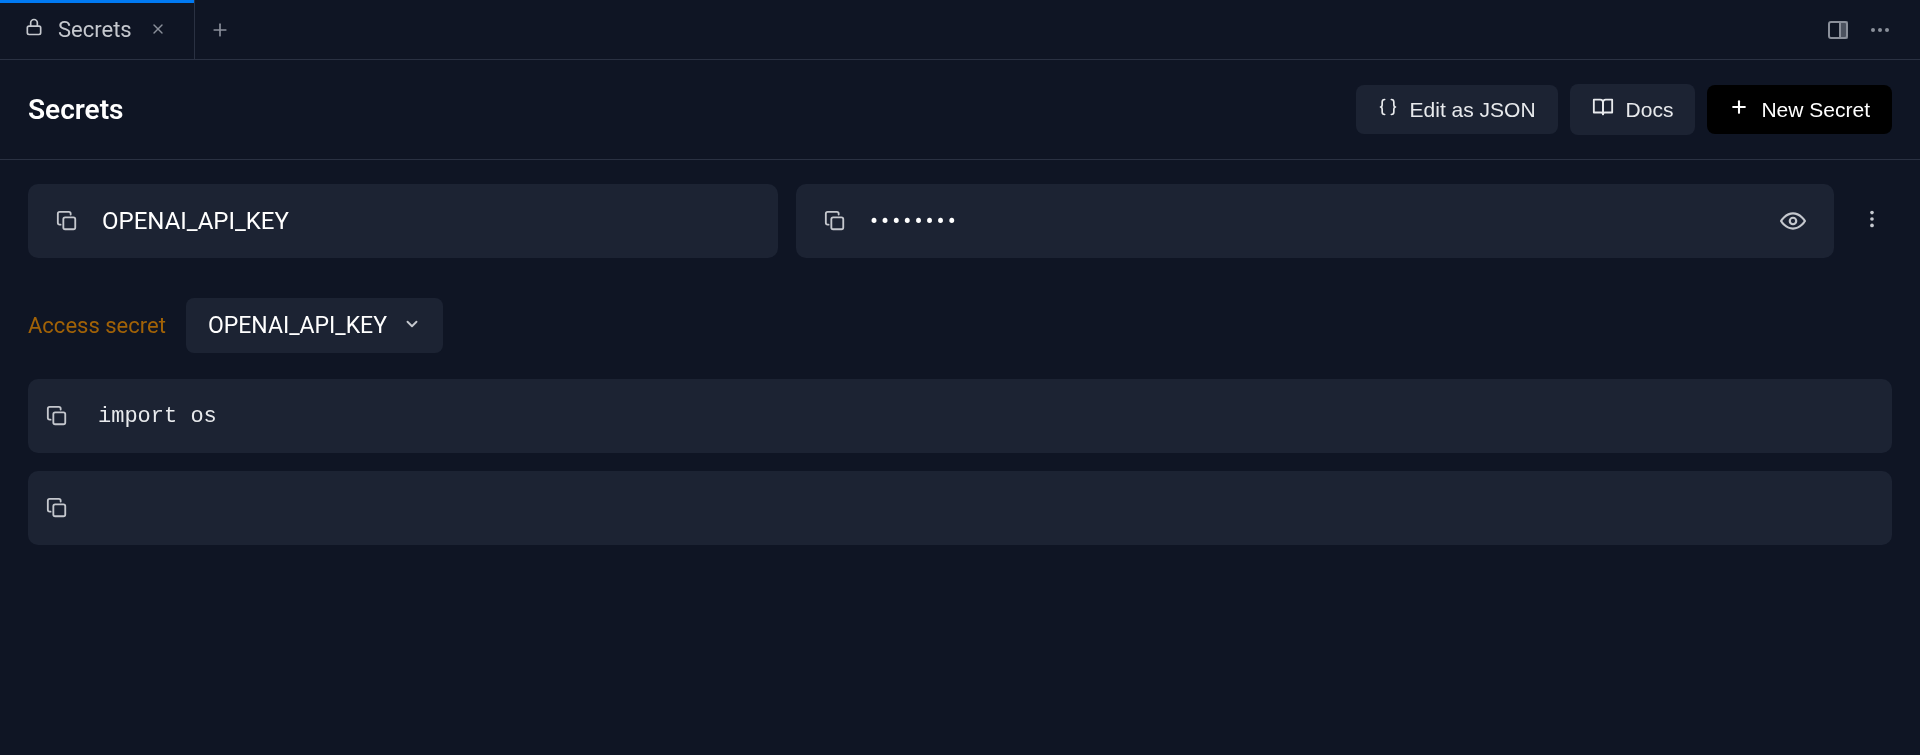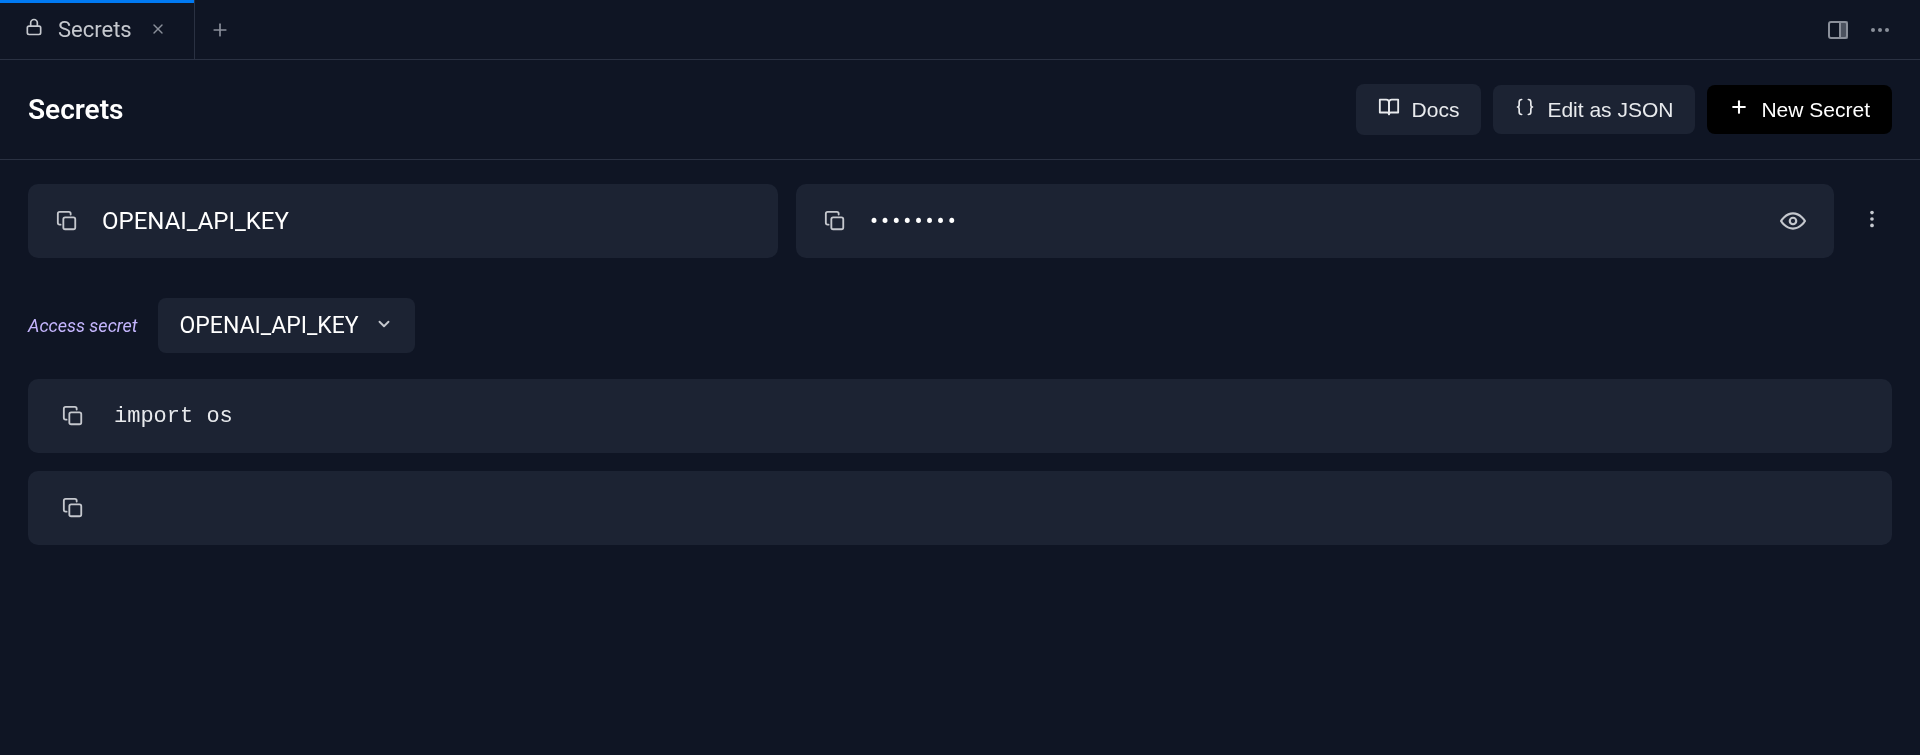--- a/index.html
+++ b/index.html
@@ -175,23 +175,22 @@
     }
     
     
     .access-row {
       display: flex;
       align-items: center;
       gap: 20px;
       margin-bottom: 26px;
     }
     .access-label {
-      font-size: 18px;
-      color: #c4b5fd;
-      font-style: italic;
+      font-size: 22px;
+      color: #a16207;
     }
     .dropdown {
       display: flex;
       align-items: center;
       gap: 16px;
       background: #1c2333;
       border-radius: 8px;
       padding: 14px 22px;
       cursor: pointer;
     }
@@ -200,21 +199,21 @@
       color: #ffffff;
     }
     
     
     .code-block {
       display: flex;
       align-items: center;
       gap: 24px;
       background: #1c2333;
       border-radius: 10px;
-      padding: 20px 28px;
+      padding: 20px 12px;
       margin-bottom: 18px;
       font-family: "SFMono-Regular", Consolas, "Liberation Mono", Menlo, monospace;
     }
     .code-text {
       font-size: 22px;
       color: #e8eaed;
     }
     
     
     .icon-svg {
@@ -266,35 +265,35 @@
       </svg>
     </span>
   </div>
 </div>
 
 <div class="header">
   <h1 class="page-title">Secrets</h1>
   <div class="header-actions">
     <button class="btn">
       <span>
+        <svg width="20" height="20" viewBox="0 0 24 24" fill="none" stroke="currentColor" stroke-width="2" stroke-linecap="round" stroke-linejoin="round">
+          <path d="M8 3c-2 0-3 1-3 3v3c0 2-1 3-2 3 1 0 2 1 2 3v3c0 2 1 3 3 3"></path>
+          <path d="M16 3c2 0 3 1 3 3v3c0 2 1 3 2 3-1 0-2 1-2 3v3c0 2-1 3-3 3"></path>
+        </svg>
+      </span>
+      <span>Edit as JSON</span>
+    </button>
+    <button class="btn">
+      <span>
         <svg width="22" height="22" viewBox="0 0 24 24" fill="none" stroke="currentColor" stroke-width="2" stroke-linecap="round" stroke-linejoin="round">
           <path d="M2 4h7a3 3 0 0 1 3 3v13a2 2 0 0 0-2-2H2z"></path>
           <path d="M22 4h-7a3 3 0 0 0-3 3v13a2 2 0 0 1 2-2h8z"></path>
         </svg>
       </span>
       <span>Docs</span>
-    </button>
-    <button class="btn">
-      <span>
-        <svg width="20" height="20" viewBox="0 0 24 24" fill="none" stroke="currentColor" stroke-width="2" stroke-linecap="round" stroke-linejoin="round">
-          <path d="M8 3c-2 0-3 1-3 3v3c0 2-1 3-2 3 1 0 2 1 2 3v3c0 2 1 3 3 3"></path>
-          <path d="M16 3c2 0 3 1 3 3v3c0 2 1 3 2 3-1 0-2 1-2 3v3c0 2-1 3-3 3"></path>
-        </svg>
-      </span>
-      <span>Edit as JSON</span>
     </button>
     <button class="btn btn-primary">
       <span>
         <svg width="20" height="20" viewBox="0 0 24 24" fill="none" stroke="currentColor" stroke-width="2.5" stroke-linecap="round">
           <line x1="12" y1="5" x2="12" y2="19"></line>
           <line x1="5" y1="12" x2="19" y2="12"></line>
         </svg>
       </span>
       <span>New Secret</span>
     </button>

